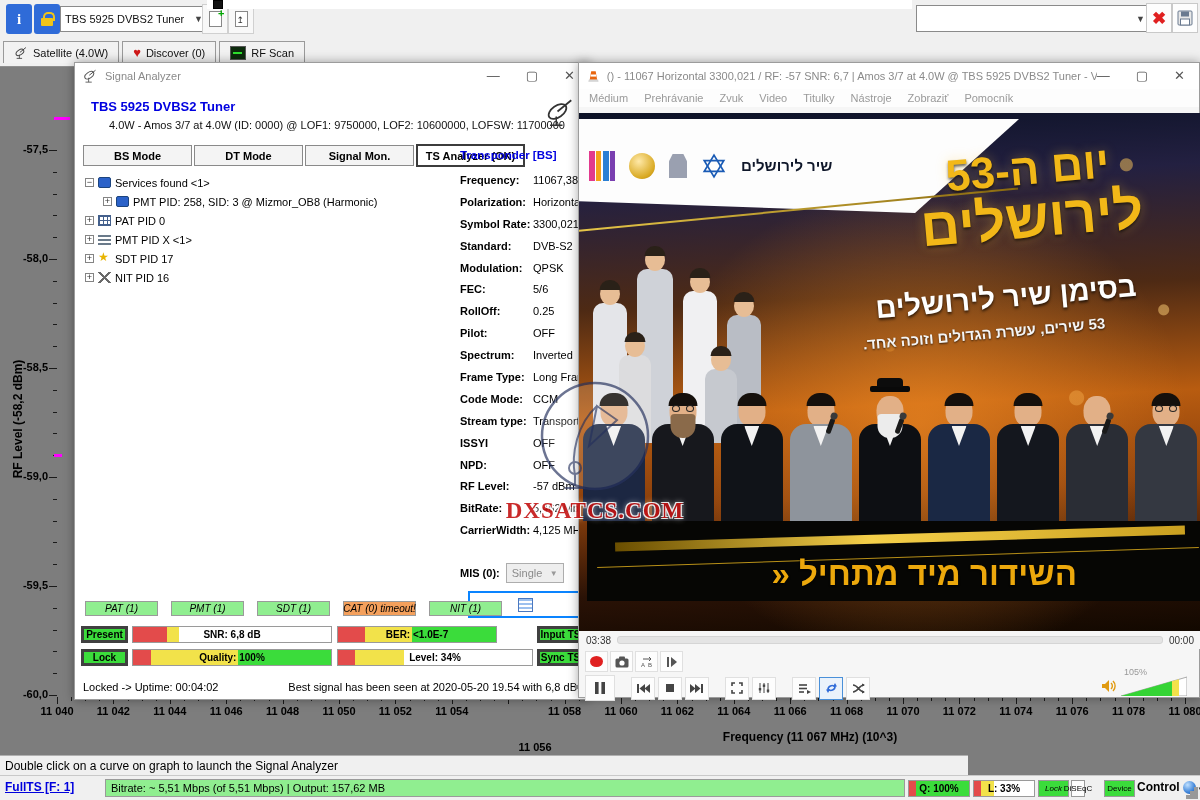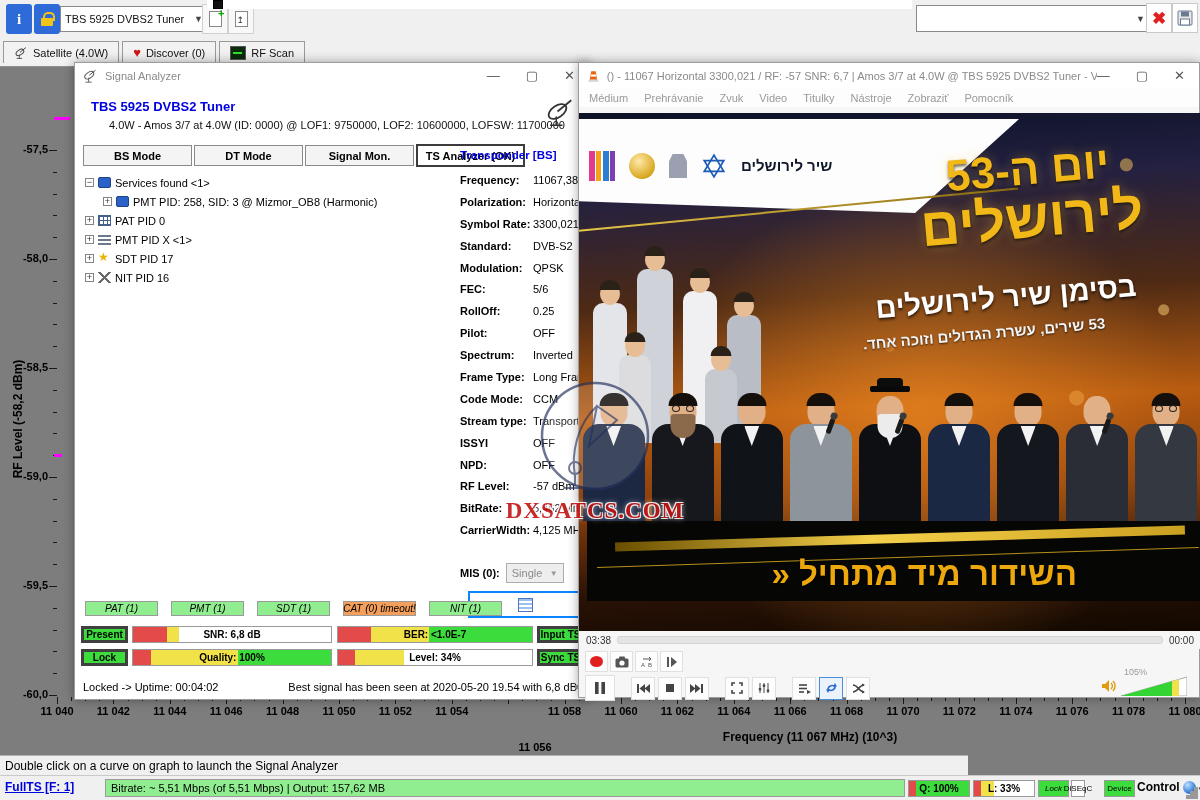--- a/index.html
+++ b/index.html
@@ -549,21 +549,21 @@
         <div class="pidbtn pid-timeout">CAT (0) timeout!</div>
         <div class="pidbtn pid-ok">NIT (1)</div>
       </div>
     <div class="sabtn" style="left:6px;top:563px;width:47px;">Present</div>
     <div class="meter" id="snr-bar" style="left:57px;top:563px;width:200px;">
         <div class="seg" style="width: 17%; background: rgb(227, 75, 75);"></div>
         <div class="seg" style="width: 6%; background: rgb(242, 226, 74);"></div>
         <div class="seg" style="width: 77%; background: rgb(255, 255, 255);"></div>
         <span class="meter-text">SNR: 6,8 dB</span>
       </div>
-    <div class="meter" id="ber-bar" style="left:262px;top:563px;width:196px;justify-content:center;">
+    <div class="meter" id="ber-bar" style="left:262px;top:563px;width:160px;justify-content:center;">
         <div class="seg" style="width: 17%; background: rgb(227, 75, 75);"></div>
         <div class="seg" style="width: 30%; background: rgb(242, 226, 74);"></div>
         <div class="seg" style="width: 53%; background: rgb(59, 220, 59);"></div>
         <span class="meter-text">BER: &lt;1.0E-7</span>
       </div>
     <div class="sabtn" style="left:462px;top:563px;width:47px;">Input TS</div>
     <div class="sabtn" style="left:6px;top:586px;width:47px;">Lock</div>
     <div class="meter" id="q2-bar" style="left:57px;top:586px;width:200px;">
         <div class="seg" style="width: 9%; background: rgb(227, 75, 75);"></div>
         <div class="seg" style="width: 44%; background: rgb(242, 226, 74);"></div>

